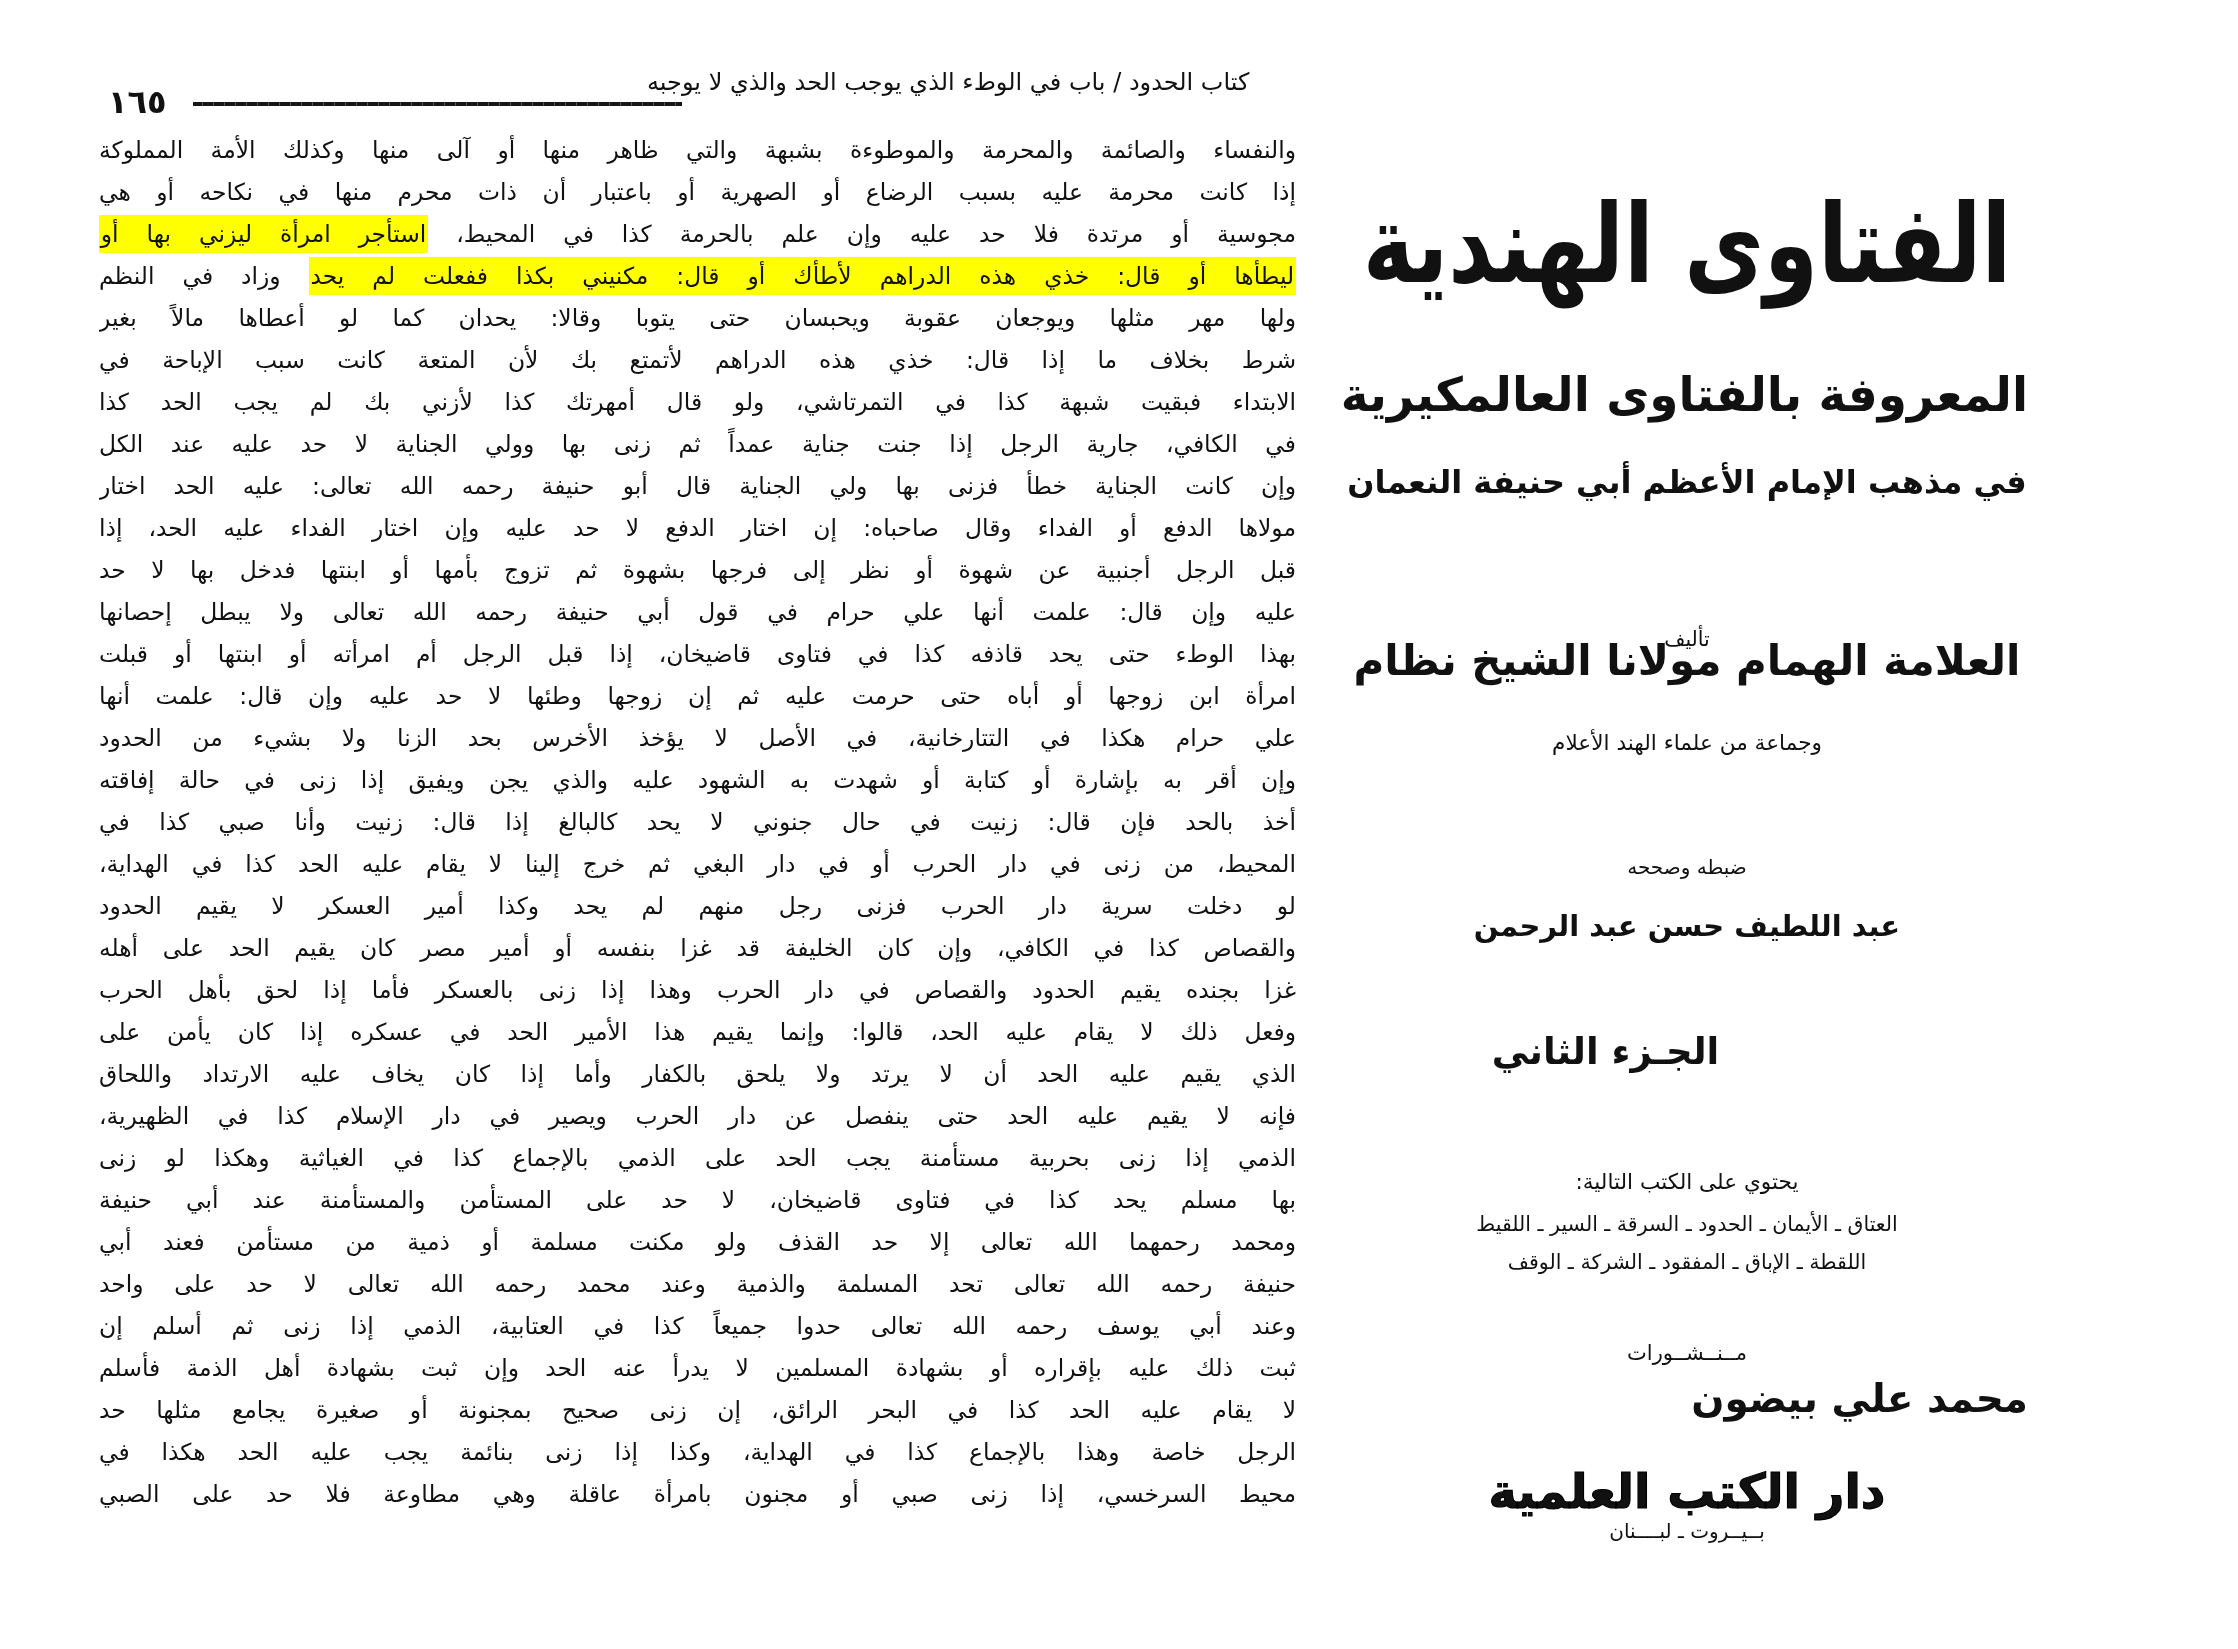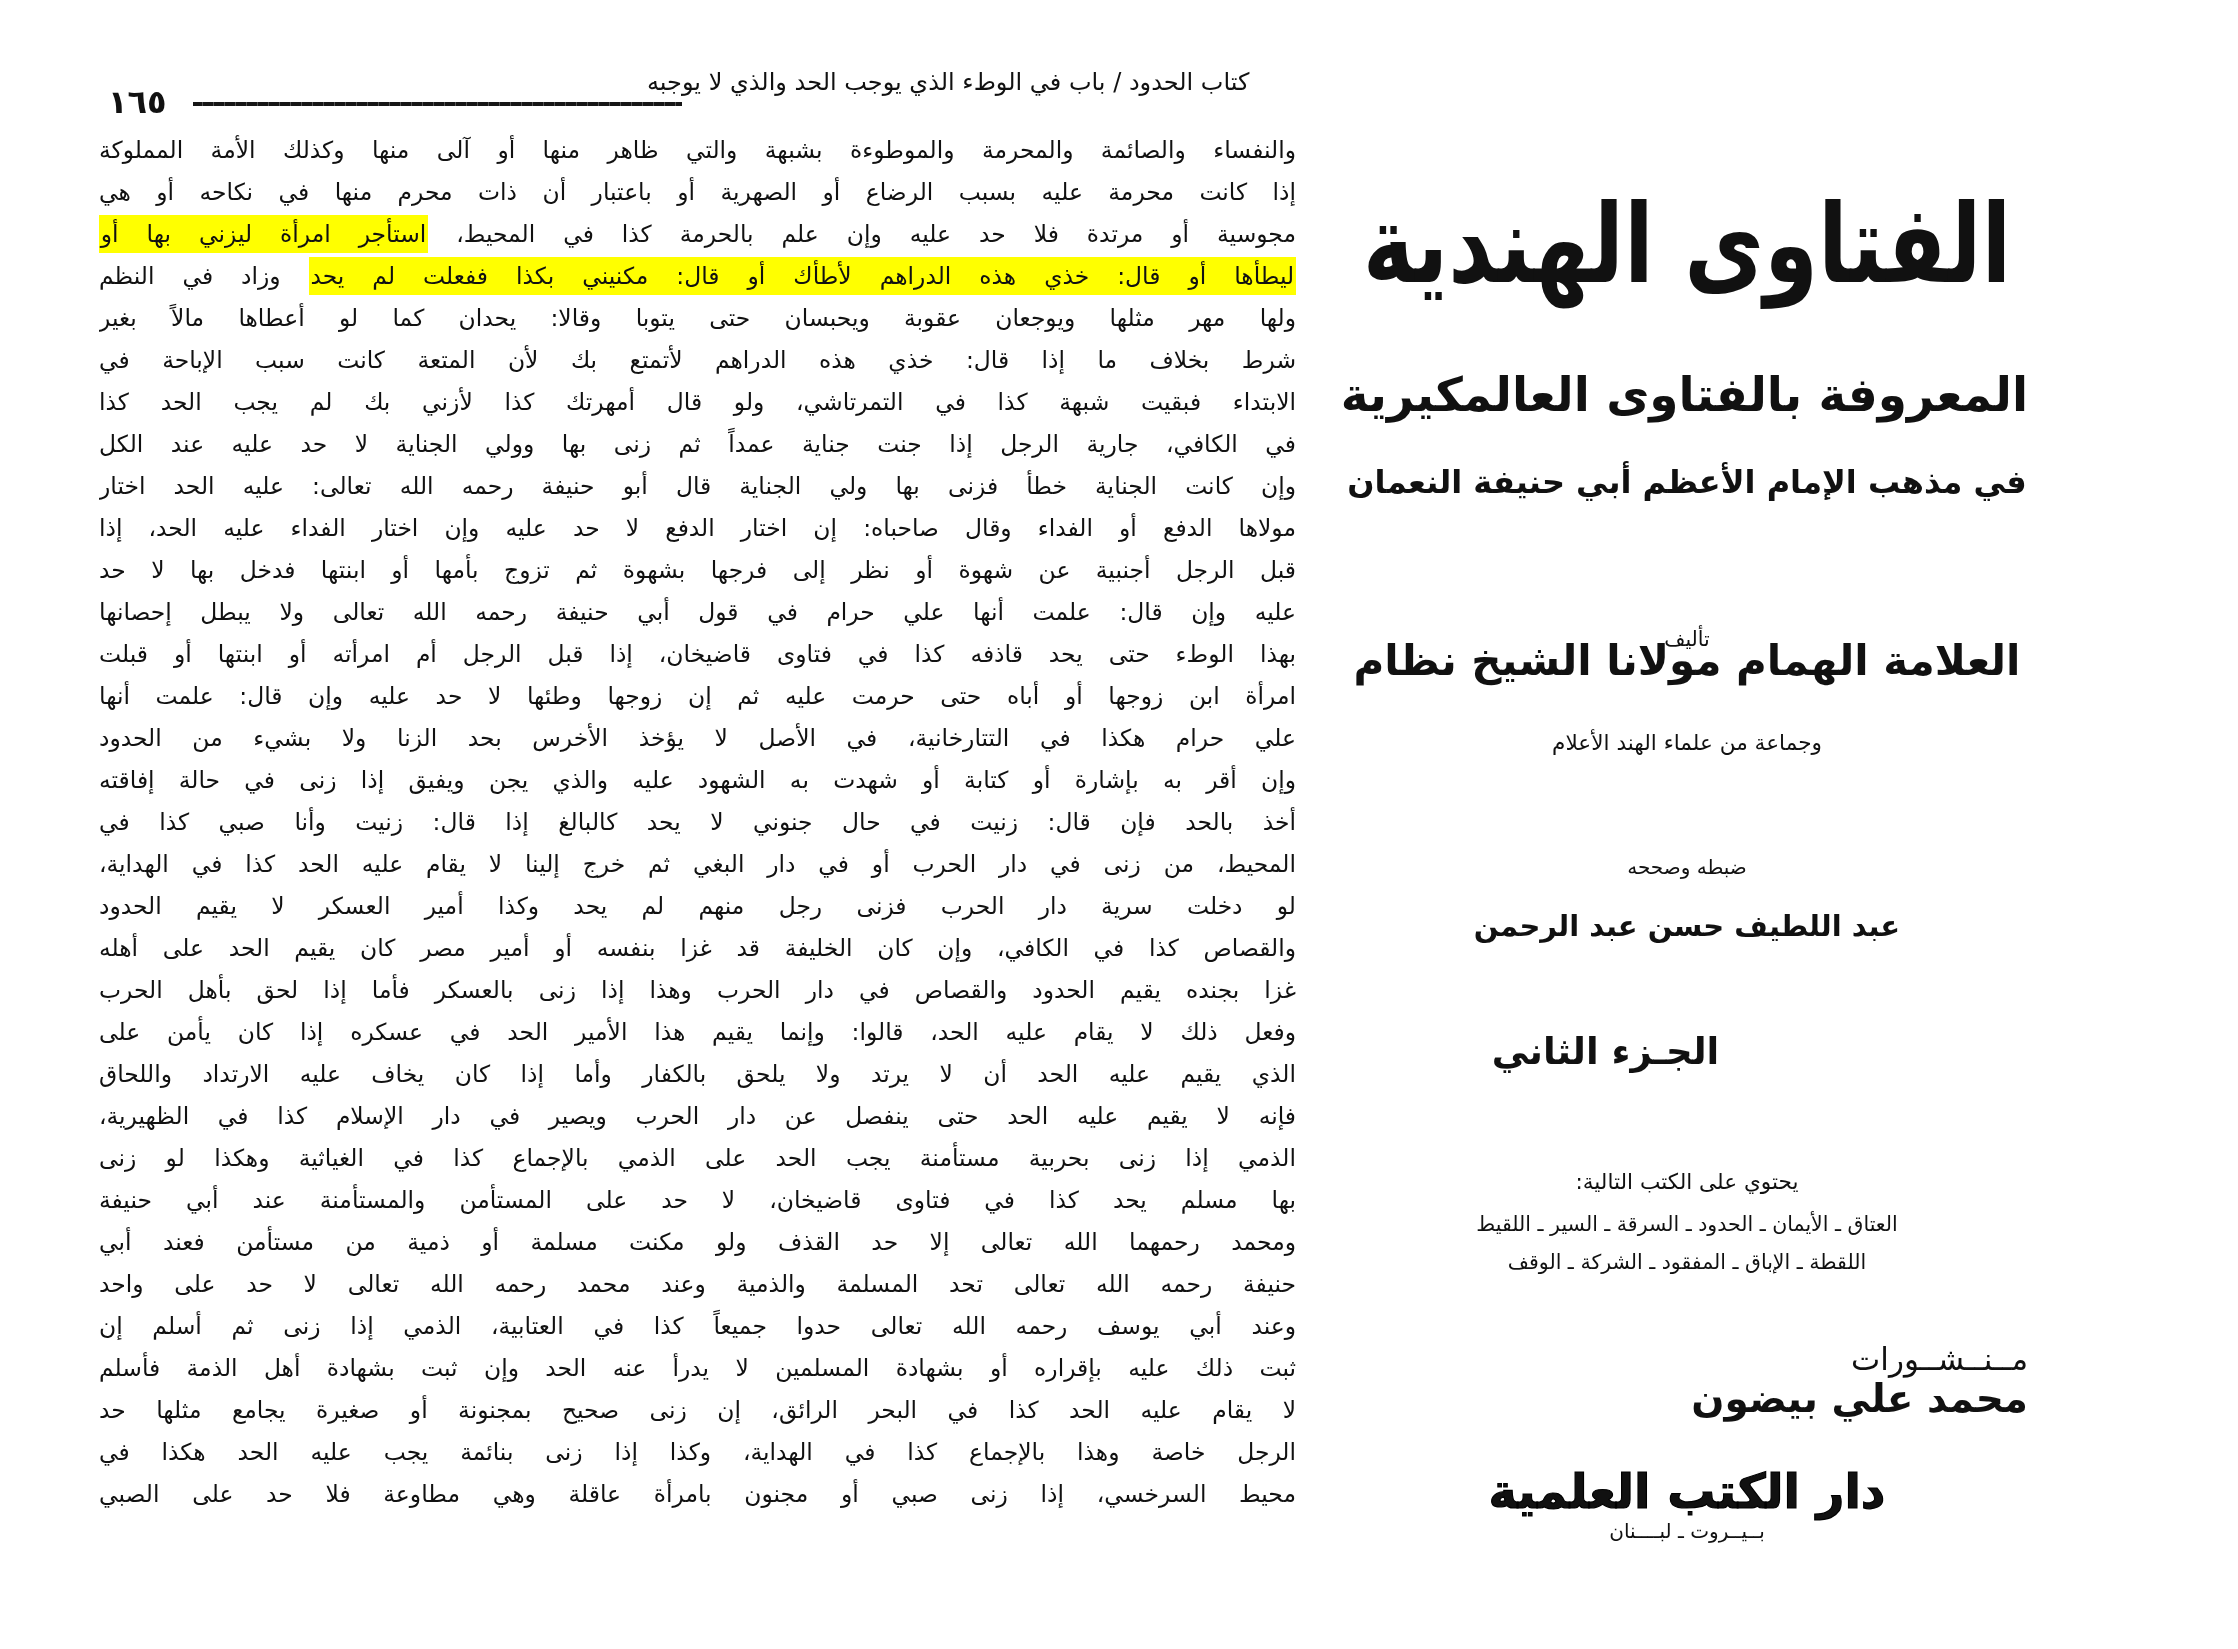--- a/index.html
+++ b/index.html
@@ -43,21 +43,21 @@
   .rp-taalif{top:627px;font-size:20.5px;}
   .rp-author{top:636px;font-size:42px;font-weight:bold;text-align:center;}
   .rp-group{top:730px;font-size:21.6px;}
   .rp-dabt{top:855px;font-size:20px;}
   .rp-editor{top:889px;font-size:29px;font-weight:bold;margin-top:20px;}
   .rp-volume{left:1436px;width:339px;top:1030px;font-size:37px;font-weight:bold;
     text-align:center;direction:rtl;white-space:nowrap;}
   .rp-contains{top:1169px;font-size:21.6px;}
   .rp-books1{top:1212px;font-size:20.5px;}
   .rp-books2{top:1250px;font-size:20.5px;}
-  .rp-manshurat{top:1341px;font-size:31px;letter-spacing:1.2px;text-align:right;}
+  .rp-manshurat{top:1341px;font-size:21px;letter-spacing:1.2px;}
   .rp-pubname{top:1376px;font-size:39px;font-weight:bold;text-align:right;}
   .rp-pubhouse{top:1442px;font-size:48px;font-weight:bold;margin-top:21px;-webkit-text-stroke:1.2px #000;}
   .rp-location{top:1519px;font-size:20px;}
 </style>
 </head>
 <body style="--hl: #ffff00;">
 
 <div class="abs page-number">١٦٥</div>
 
 <div class="abs header-rule"></div>

